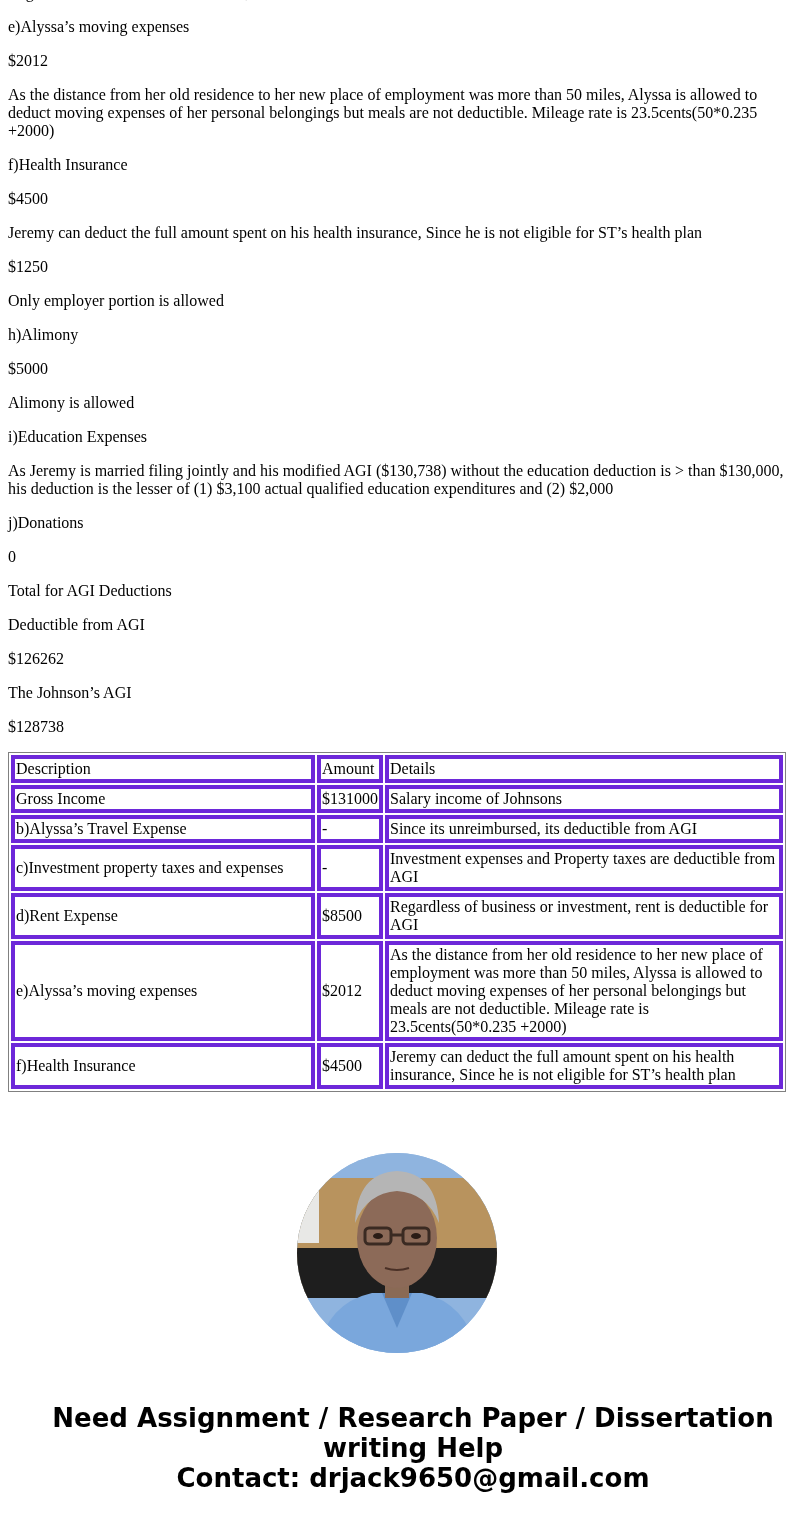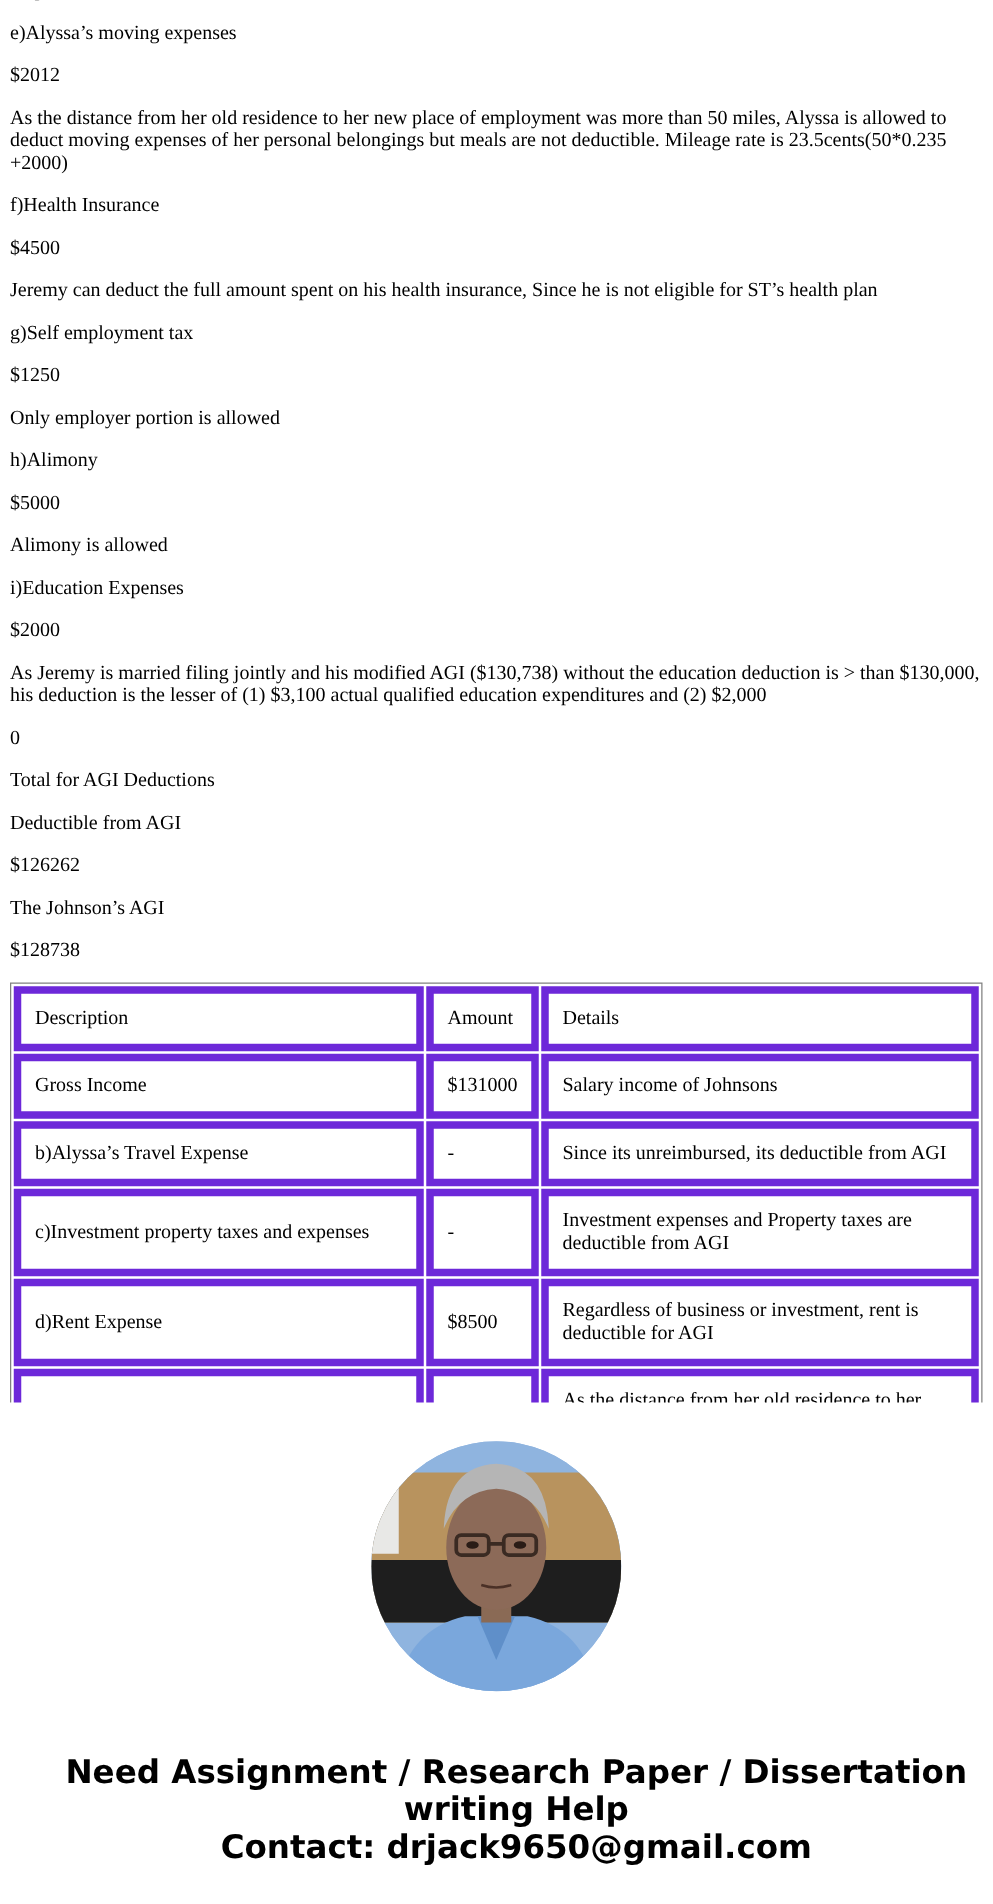--- a/index.html
+++ b/index.html
@@ -1,48 +1,47 @@
 <!DOCTYPE html>
 <html><head>
 <meta charset="utf-8">
 <style>
   html, body { margin:0; padding:0; background:#ffffff; }
   body { width:794px; height:1523px; position:relative; overflow:hidden; font-family:"Liberation Serif", serif; color:#000; font-size:16px; }
   .content { position:absolute; left:0; top:0; width:794px; height:1122px; overflow:hidden; }
   .inner { position:absolute; left:8px; top:-16px; width:778px; }
   .inner p { margin:0 0 16px 0; line-height:18px; }
   table.grid { border:1px solid #808080; border-spacing:2px; border-collapse:separate; width:778px; margin-top:0; }
-  table.grid td { border:6px solid #6d28d9; padding:11px; vertical-align:middle; line-height:18px; }
+  table.grid td { border:4px solid #6d28d9; padding:1px; vertical-align:middle; line-height:18px; }
   .c1 { width:294px; }
   .c2 { width:54px; }
   .avatar { position:absolute; left:297px; top:1153px; width:200px; height:200px; border-radius:50%; overflow:hidden; background:#8fb4df; }
   .footer { position:absolute; left:0; top:1403px; width:794px; text-align:center; font-family:"DejaVu Sans", sans-serif; font-weight:bold; font-size:26px; line-height:30px; }
   .footer div { margin:0;padding-left:32px; }
 </style>
 </head>
 <body>
 
 <div class="content">
   <div class="inner">
     <p>Regardless of business or investment, rent is deductible for AGI</p>
     <p>e)Alyssa’s moving expenses</p>
     <p>$2012</p>
     <p>As the distance from her old residence to her new place of employment was more than 50 miles, Alyssa is allowed to deduct moving expenses of her personal belongings but meals are not deductible. Mileage rate is 23.5cents(50*0.235 +2000)</p>
     <p>f)Health Insurance</p>
     <p>$4500</p>
     <p>Jeremy can deduct the full amount spent on his health insurance, Since he is not eligible for ST’s health plan</p>
-    <p>g)Self employment tax</p>
     <p>$1250</p>
     <p>Only employer portion is allowed</p>
     <p>h)Alimony</p>
     <p>$5000</p>
     <p>Alimony is allowed</p>
     <p>i)Education Expenses</p>
-    <p>$2000</p>
     <p>As Jeremy is married filing jointly and his modified AGI ($130,738) without the education deduction is &gt; than $130,000, his deduction is the lesser of (1) $3,100 actual qualified education expenditures and (2) $2,000</p>
+    <p>j)Donations</p>
     <p>0</p>
     <p>Total for AGI Deductions</p>
     <p>Deductible from AGI</p>
     <p>$126262</p>
     <p>The Johnson’s AGI</p>
     <p>$128738</p>
 
     <table class="grid">
       <tbody>
           <tr>

